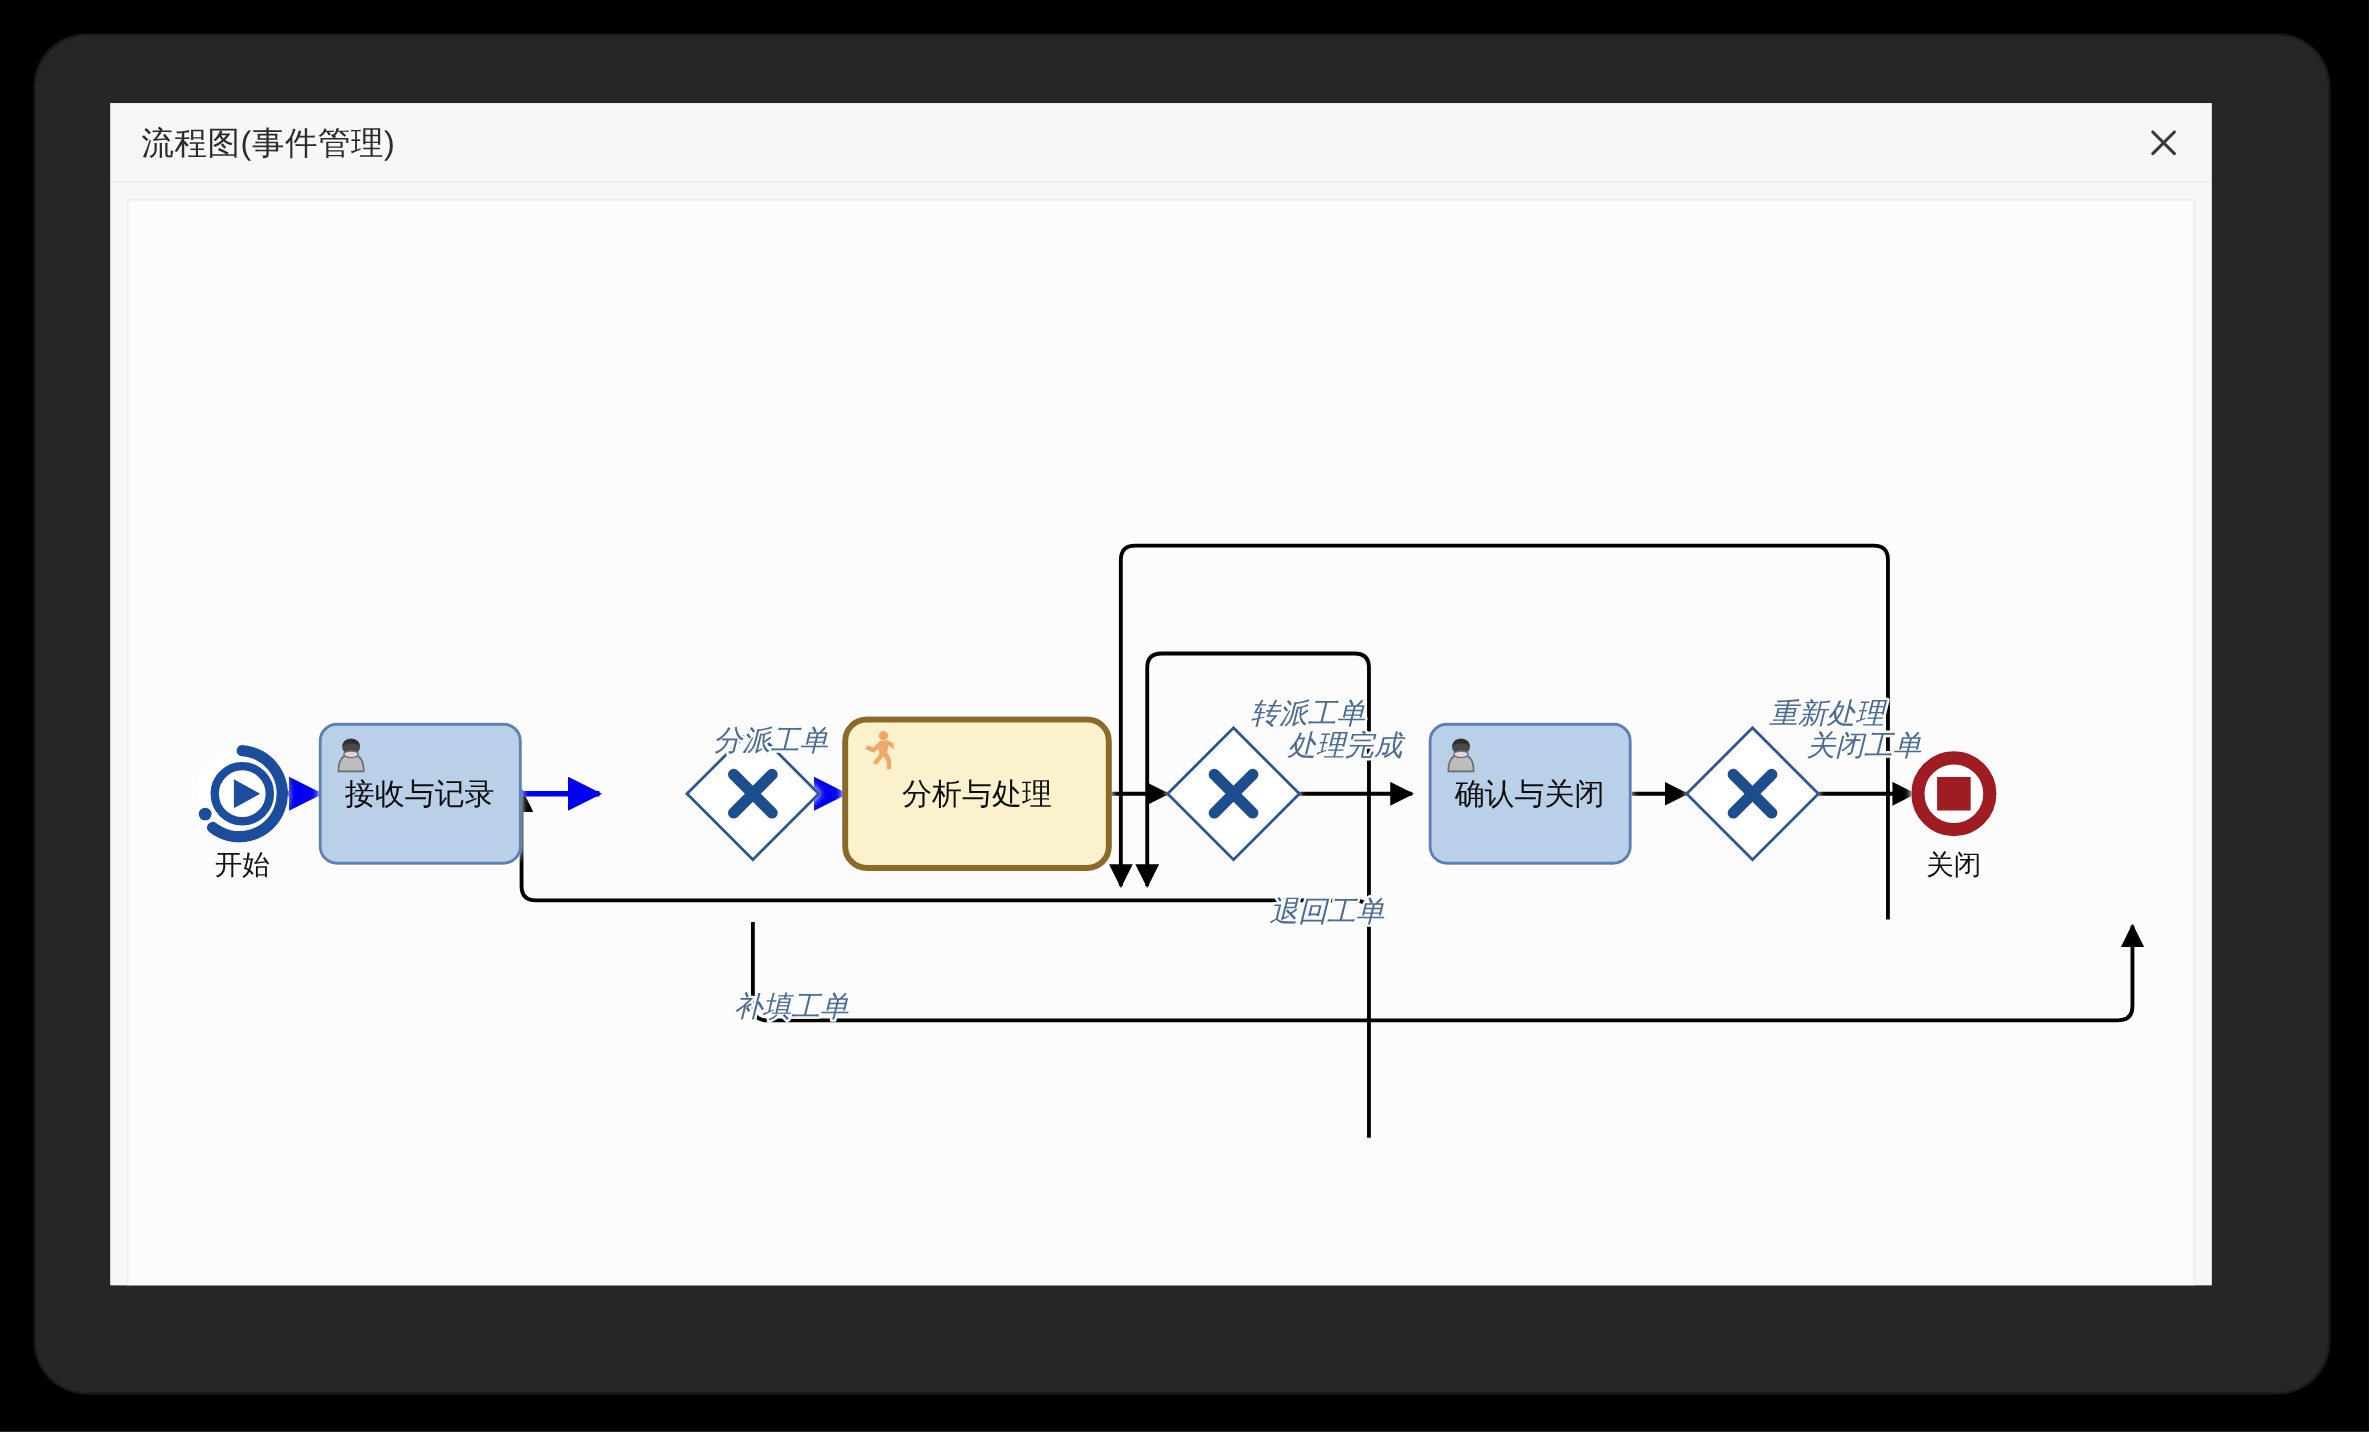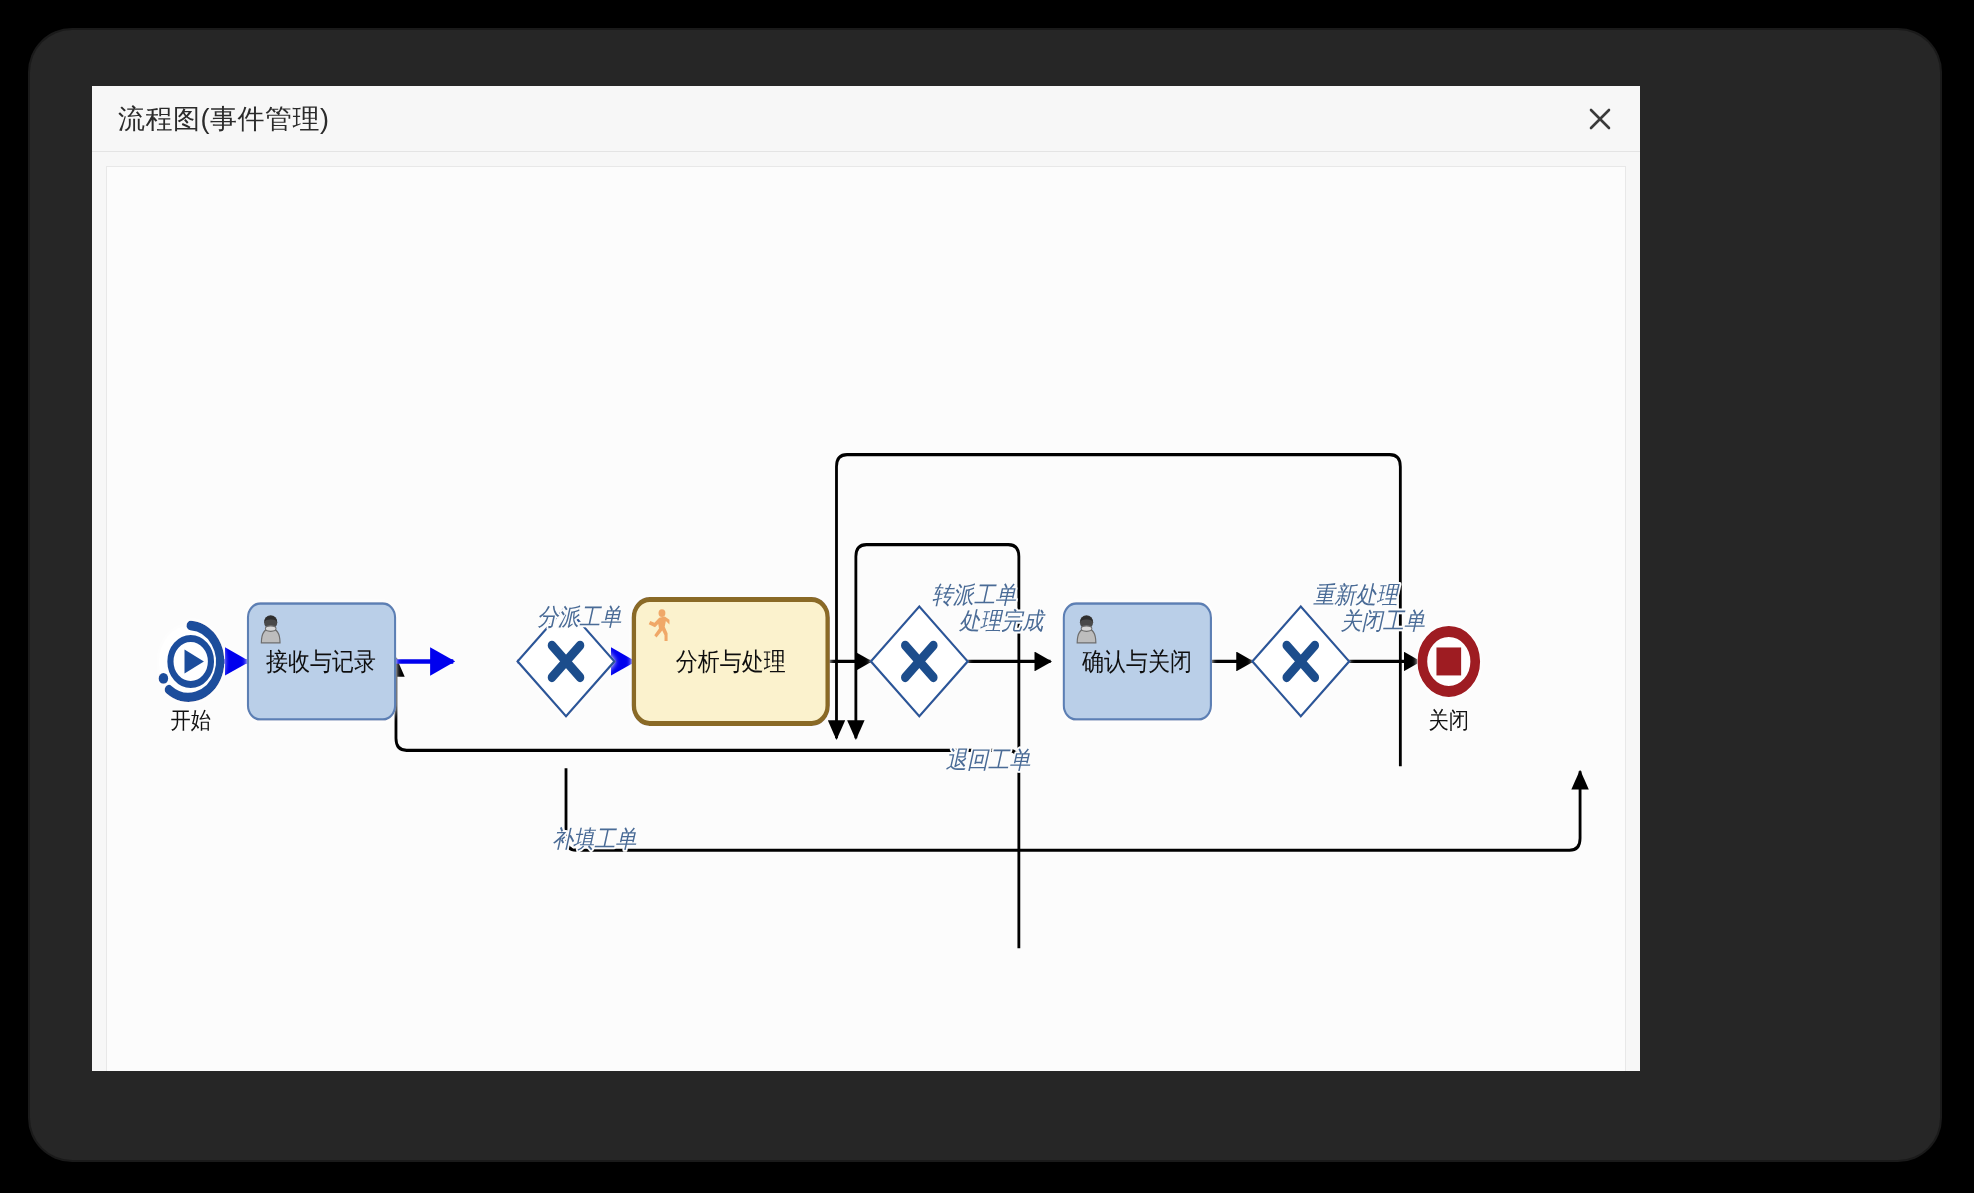--- a/index.html
+++ b/index.html
@@ -24,21 +24,21 @@
     background: #262626;
     border-radius: 42px;
     box-shadow: 0 0 0 2px #1a1a1a;
   }
 
   
   #modal-window {
     position: absolute;
     left: 62px;
     top: 56px;
-    width: 1548px;
+    width: 1751px;
     height: 985px;
     background: #f7f7f7;
     display: flex;
     flex-direction: column;
     justify-content: space-between;
   }
 
   
   #title-bar {
     position: relative;

